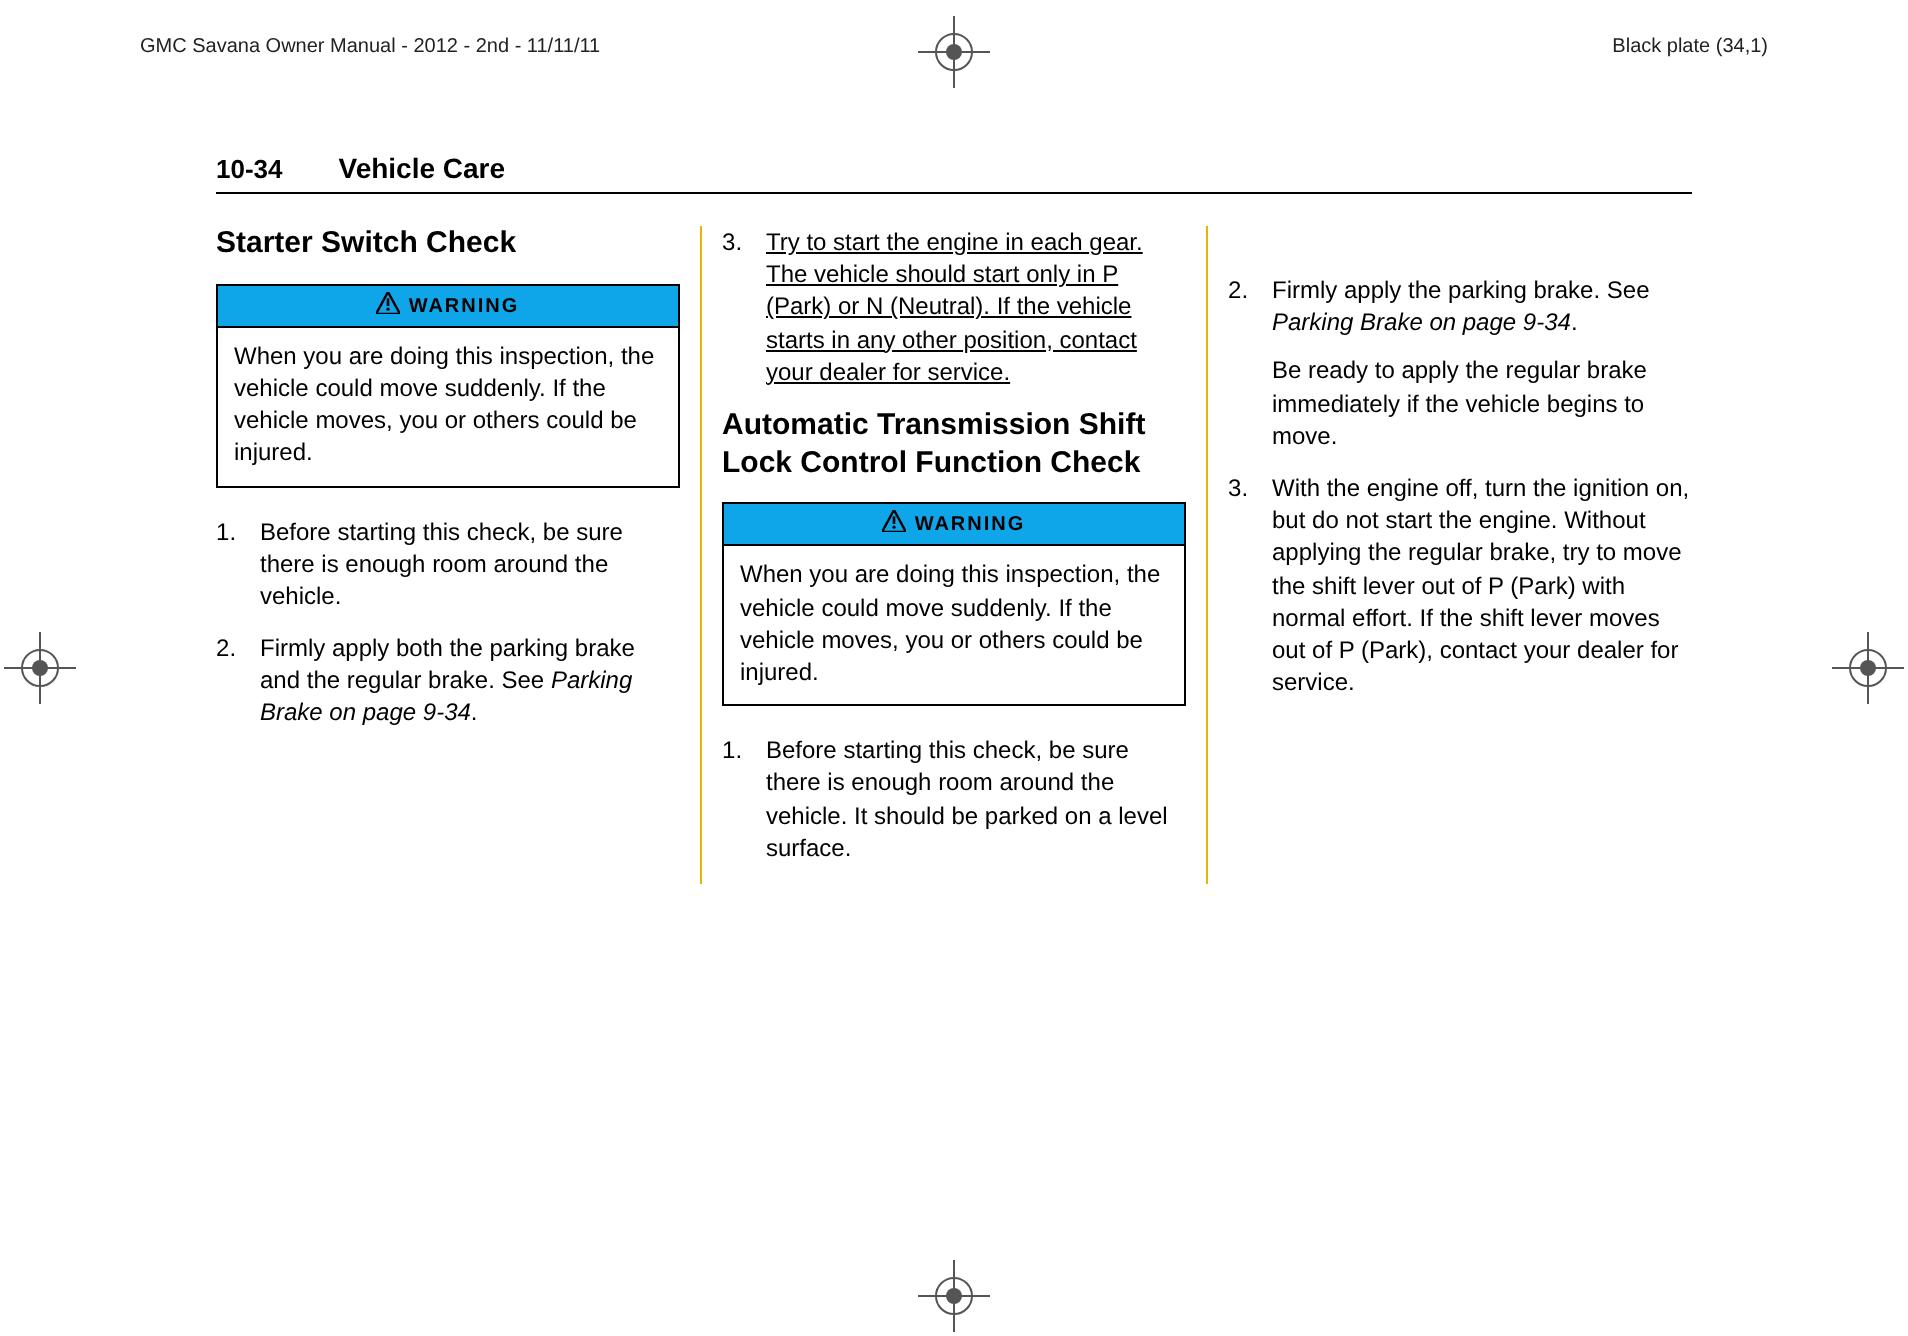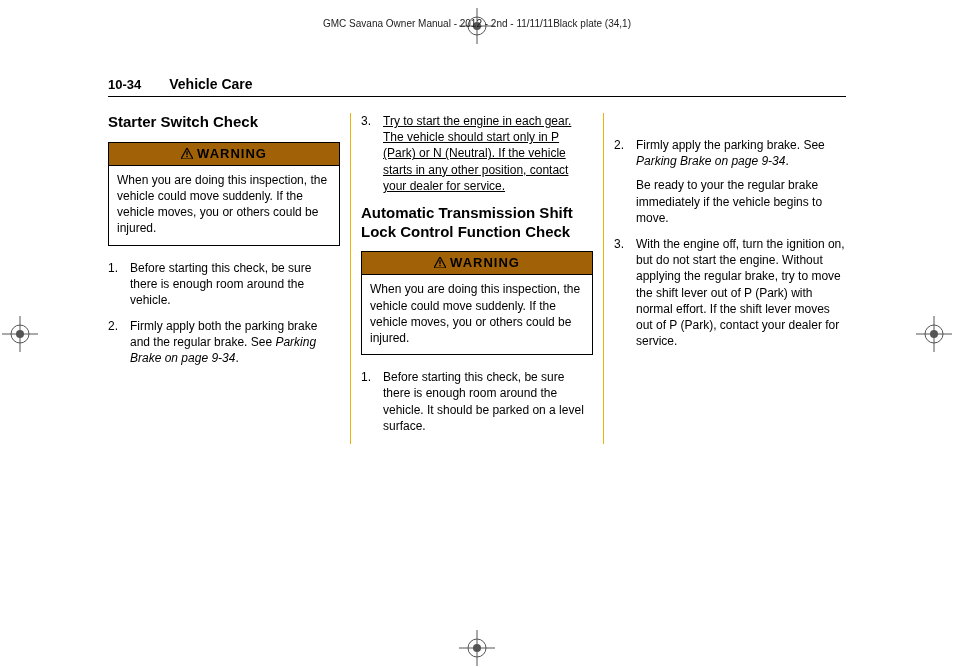--- a/index.html
+++ b/index.html
@@ -5,38 +5,38 @@
     * { box-sizing: border-box; margin: 0; padding: 0; }
     body { font-family: Arial, Helvetica, sans-serif; font-size: 12px; color: #000; background: #fff; width: 954px; height: 668px; position: relative; }
     
     .reg-mark { position: absolute; width: 36px; height: 36px; }
     .reg-mark svg { width: 36px; height: 36px; }
     .reg-top { top: 8px; left: 459px; }
     .reg-bottom { bottom: 2px; left: 459px; }
     .reg-left { top: 316px; left: 2px; }
     .reg-right { top: 316px; right: 2px; }
     
-    .header { position: absolute; top: 18px; left: 0; right: 0; padding: 0 70px; display: flex; justify-content: center; font-size: 10px; color: #222; }
+    .header { position: absolute; top: 18px; left: 0; right: 0; padding: 0 70px; display: flex; justify-content: space-between; font-size: 10px; color: #222; }
     
     .page { position: absolute; top: 76px; left: 108px; right: 108px; }
     
     .page-header { display: flex; align-items: baseline; border-bottom: 1px solid #000; padding-bottom: 4px; margin-bottom: 16px; }
     .page-number { font-weight: bold; font-size: 13px; margin-right: 28px; }
     .chapter-title { font-weight: bold; font-size: 14px; }
     
     .columns { display: flex; gap: 0; }
     .col { flex: 1; padding: 0 10px; }
     .col:not(:last-child) { border-right: 1px solid #eab308; }
     .col:first-child { padding-left: 0; }
     .col:last-child { padding-right: 0; }
     
     h2.section { font-size: 15px; font-weight: bold; margin-bottom: 10px; line-height: 1.25; }
     
     .warning-box { border: 1px solid #000; margin-bottom: 14px; }
-    .warning-header { background: #a16207; border-bottom: 1px solid #000; text-align: center; font-weight: bold; font-size: 13px; padding: 3px 10px; letter-spacing: 1px; }
+    .warning-header { background: #0ea5e9; border-bottom: 1px solid #000; text-align: center; font-weight: bold; font-size: 10px; padding: 3px 10px; letter-spacing: 1px; }
     .warning-header .tri { display: inline-block; vertical-align: -1px; margin-right: 4px; }
     .warning-body { padding: 6px 8px 8px 8px; line-height: 1.35; font-size: 12px; }
     
     ol.steps { list-style: none; counter-reset: step; }
     ol.steps > li { counter-increment: step; position: relative; padding-left: 22px; margin-bottom: 10px; line-height: 1.35; font-size: 12px; }
     ol.steps > li::before { content: counter(step) "."; position: absolute; left: 0; top: 0; }
     ol.steps > li p { margin-top: 8px; }
     
     .italic { font-style: italic; }
   </style>
@@ -126,20 +126,20 @@
       </div>
       <ol class="steps">
         <li>Before starting this check, be sure there is enough room around the vehicle. It should be parked on a level surface.</li>
       </ol>
     </div>
 
     <div class="col">
       <ol class="steps" style="counter-reset: step 1; margin-top: 24px;">
         <li>
           <span>Firmly apply the parking brake. See </span><span class="italic">Parking Brake on page 9‑34</span><span>.</span>
-          <p>Be ready to your the regular brake immediately if the vehicle begins to move.</p>
+          <p>Be ready to apply the regular brake immediately if the vehicle begins to move.</p>
         </li>
         <li>With the engine off, turn the ignition on, but do not start the engine. Without applying the regular brake, try to move the shift lever out of P (Park) with normal effort. If the shift lever moves out of P (Park), contact your dealer for service.</li>
       </ol>
     </div>
 
   </div>
 </div>
 
 </body></html>

